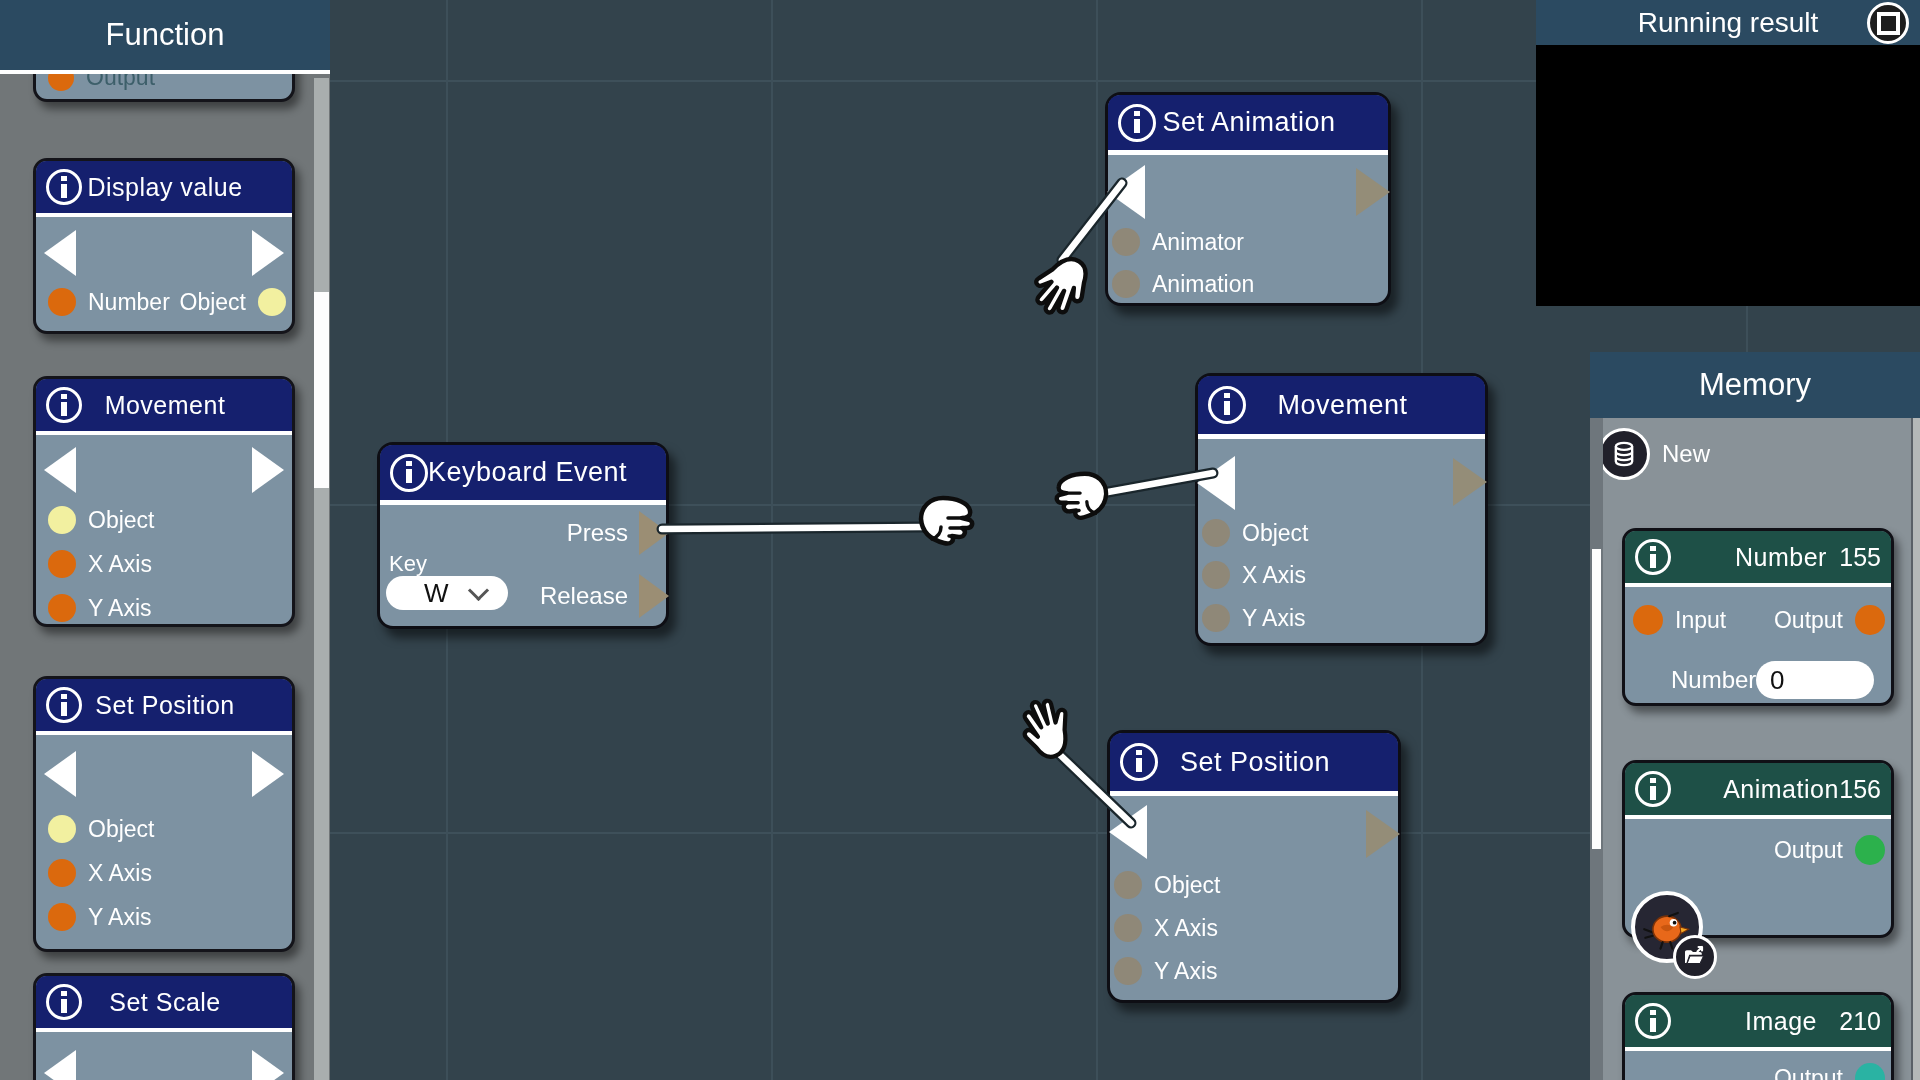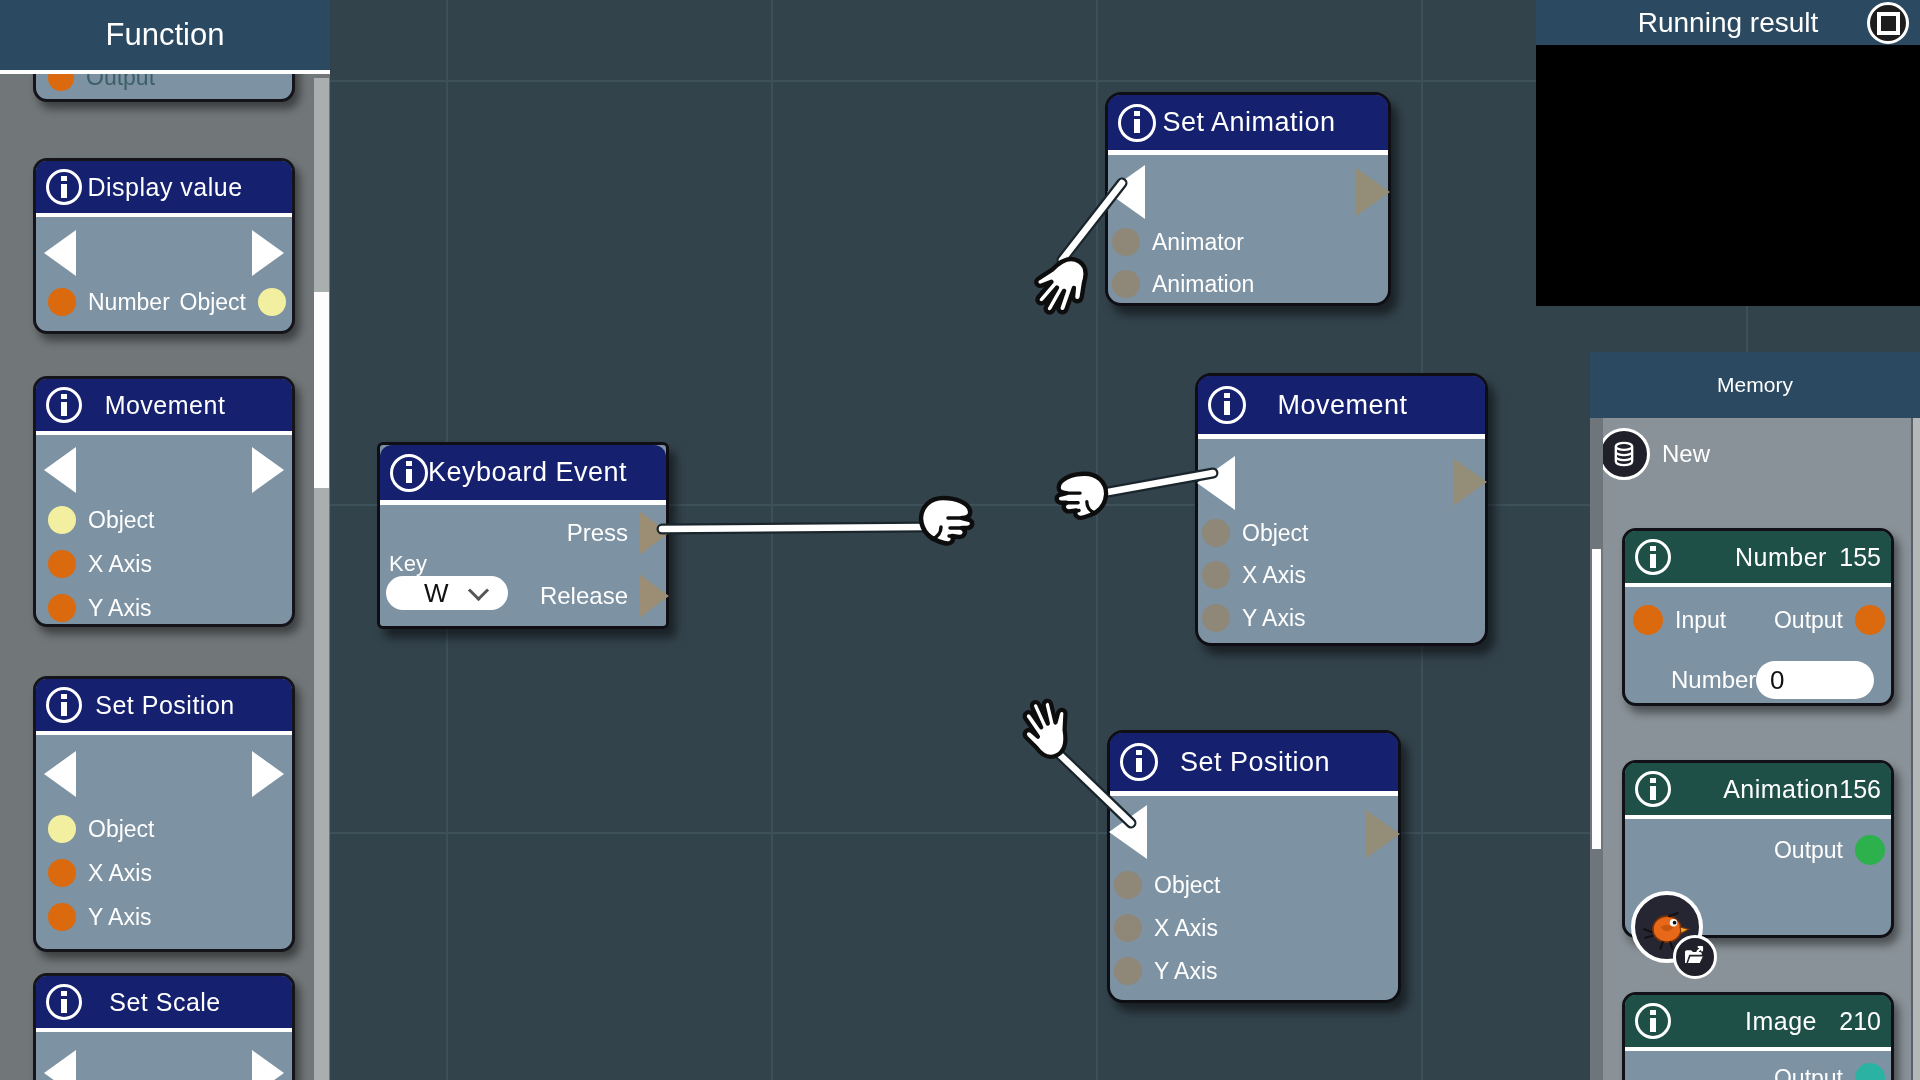--- a/index.html
+++ b/index.html
@@ -70,21 +70,21 @@
   
   .runpanel{position:absolute;left:1536px;top:0;width:384px;z-index:20;}
   .run-hdr{height:45px;background:#2b4a61;display:flex;align-items:center;justify-content:center;color:#fff;font-size:28px;position:relative;}
   .stop-btn{position:absolute;right:11px;top:2px;width:42px;height:42px;border-radius:50%;background:#1d1d1d;
             border:3px solid #fff;display:flex;align-items:center;justify-content:center;box-sizing:border-box;}
   .stop-sq{width:15px;height:15px;border:4px solid #fff;}
   .run-view{height:261px;background:#000;}
 
   
   .memory{position:absolute;left:1590px;top:352px;width:330px;height:728px;z-index:20;background:#899298;overflow:hidden;}
-  .mem-hdr{height:66px;background:#2b4a61;display:flex;align-items:center;justify-content:center;color:#fff;font-size:21px;}
+  .mem-hdr{height:66px;background:#2b4a61;display:flex;align-items:center;justify-content:center;color:#fff;font-size:31px;}
   .mem-track{position:absolute;left:0;top:66px;bottom:0;width:13px;background:#6e767c;}
   .mem-thumb{position:absolute;left:2px;top:131px;width:9px;height:300px;background:#fdfdfd;}
   .mem-rstrip{position:absolute;right:0;top:66px;bottom:0;width:7px;background:#b4b8b8;border-left:2px solid #596067;}
   .newbtn{position:absolute;left:8px;top:76px;display:flex;align-items:center;gap:12px;color:#fff;font-size:24px;}
   .circ-ico{border-radius:50%;background:#20202a;border:3px solid #fff;display:flex;align-items:center;justify-content:center;box-sizing:border-box;}
   .newbtn .circ-ico{width:52px;height:52px;}
 
   .mcard{position:absolute;left:32px;width:266px;height:172px;background:#7d92a2;border:3px solid #101016;border-radius:14px;
          box-shadow:5px 7px 8px rgba(0,0,0,.45);}
   .mcard .hdr{height:52px;background:#1e5047;border-radius:10px 10px 0 0;border-bottom:4px solid #fff;}
@@ -128,21 +128,21 @@
       <span class="pdot" style="background: rgb(143, 136, 120);"></span>
       <span>Animator</span>
     </div>
     <div class="prow" style="left:4px;top:115px;">
       <span class="pdot" style="background: rgb(143, 136, 120);"></span>
       <span>Animation</span>
     </div>
   </div>
 </div>
 
-<div class="node" style="left:377px;top:442px;width:286px;height:181px;border-radius:6px;">
+<div class="node" style="left:377px;top:442px;width:286px;height:181px;">
   <div class="hdr">
     <span class="info"></span>
     <span class="ttl">Keyboard Event</span>
   </div>
   <div class="body" style="height:121px;">
     <span class="krow" style="top:14px;">Press</span>
     <span class="ktri" style="top:6px;"></span>
     <span class="krow" style="top:77px;">Release</span>
     <span class="ktri" style="top:69px;"></span>
     <span class="klabel" style="top:46px;">Key</span>

